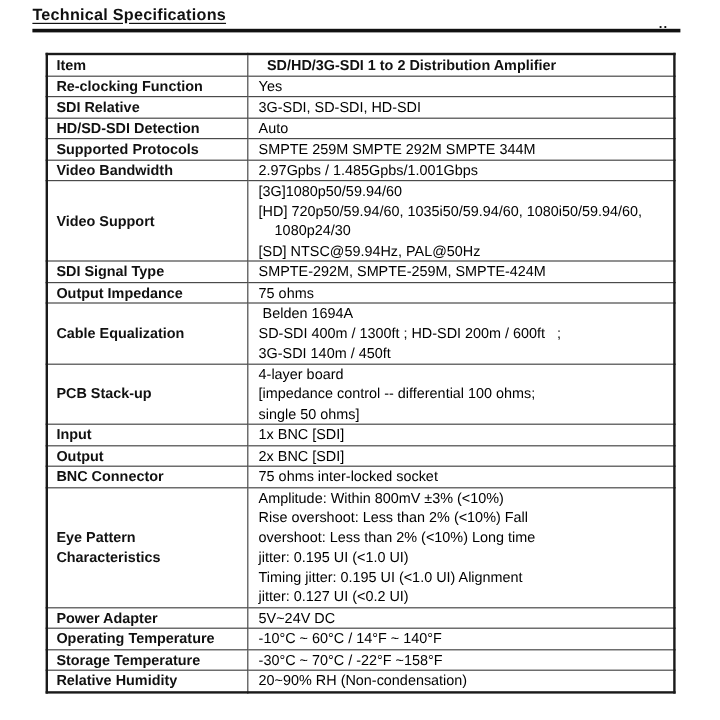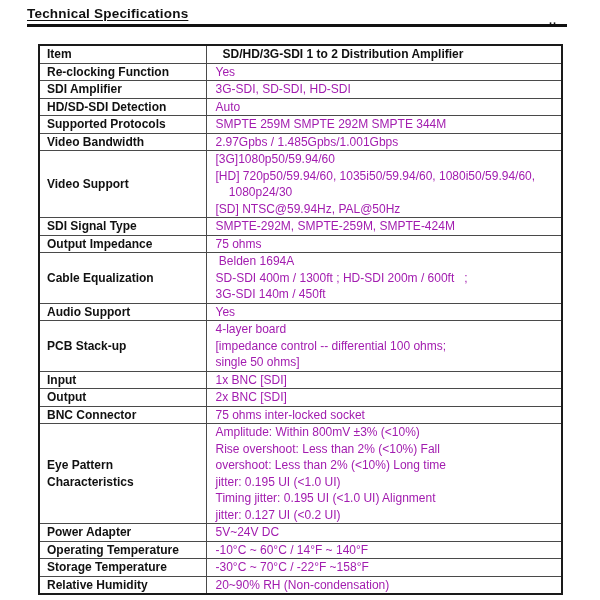--- a/index.html
+++ b/index.html
@@ -54,21 +54,21 @@
     overflow: hidden;
   }
   td.label {
     width: 167px;
     font-weight: bold;
     padding: 0 4px 0 7px;
     color: #111;
   }
   td.value {
     padding: 0 4px 0 9px;
-    color: #a21caf;
+    color: #000000;
   }
   td.value.hdr { font-weight: bold; color: #111; padding-left: 16px; }
   td.value .vline { white-space: pre-wrap; }
 </style>
 </head>
 <body>
 
 <div class="page">
 
   <div class="doc-header">
@@ -84,21 +84,21 @@
             <div class="vline">SD/HD/3G-SDI 1 to 2 Distribution Amplifier</div>
           </td>
         </tr>
         <tr>
           <td class="label">Re-clocking Function</td>
           <td class="value">
             <div class="vline">Yes</div>
           </td>
         </tr>
         <tr>
-          <td class="label">SDI Amplifier</td>
+          <td class="label">SDI Relative</td>
           <td class="value">
             <div class="vline">3G-SDI, SD-SDI, HD-SDI</div>
           </td>
         </tr>
         <tr>
           <td class="label">HD/SD-SDI Detection</td>
           <td class="value">
             <div class="vline">Auto</div>
           </td>
         </tr>
@@ -134,26 +134,20 @@
           <td class="value">
             <div class="vline">75 ohms</div>
           </td>
         </tr>
         <tr>
           <td class="label">Cable Equalization</td>
           <td class="value">
             <div class="vline"> Belden 1694A</div>
             <div class="vline">SD-SDI 400m / 1300ft ; HD-SDI 200m / 600ft   ;</div>
             <div class="vline">3G-SDI 140m / 450ft</div>
-          </td>
-        </tr>
-        <tr>
-          <td class="label">Audio Support</td>
-          <td class="value">
-            <div class="vline">Yes</div>
           </td>
         </tr>
         <tr>
           <td class="label">PCB Stack-up</td>
           <td class="value">
             <div class="vline">4-layer board</div>
             <div class="vline">[impedance control -- differential 100 ohms;</div>
             <div class="vline">single 50 ohms]</div>
           </td>
         </tr>

